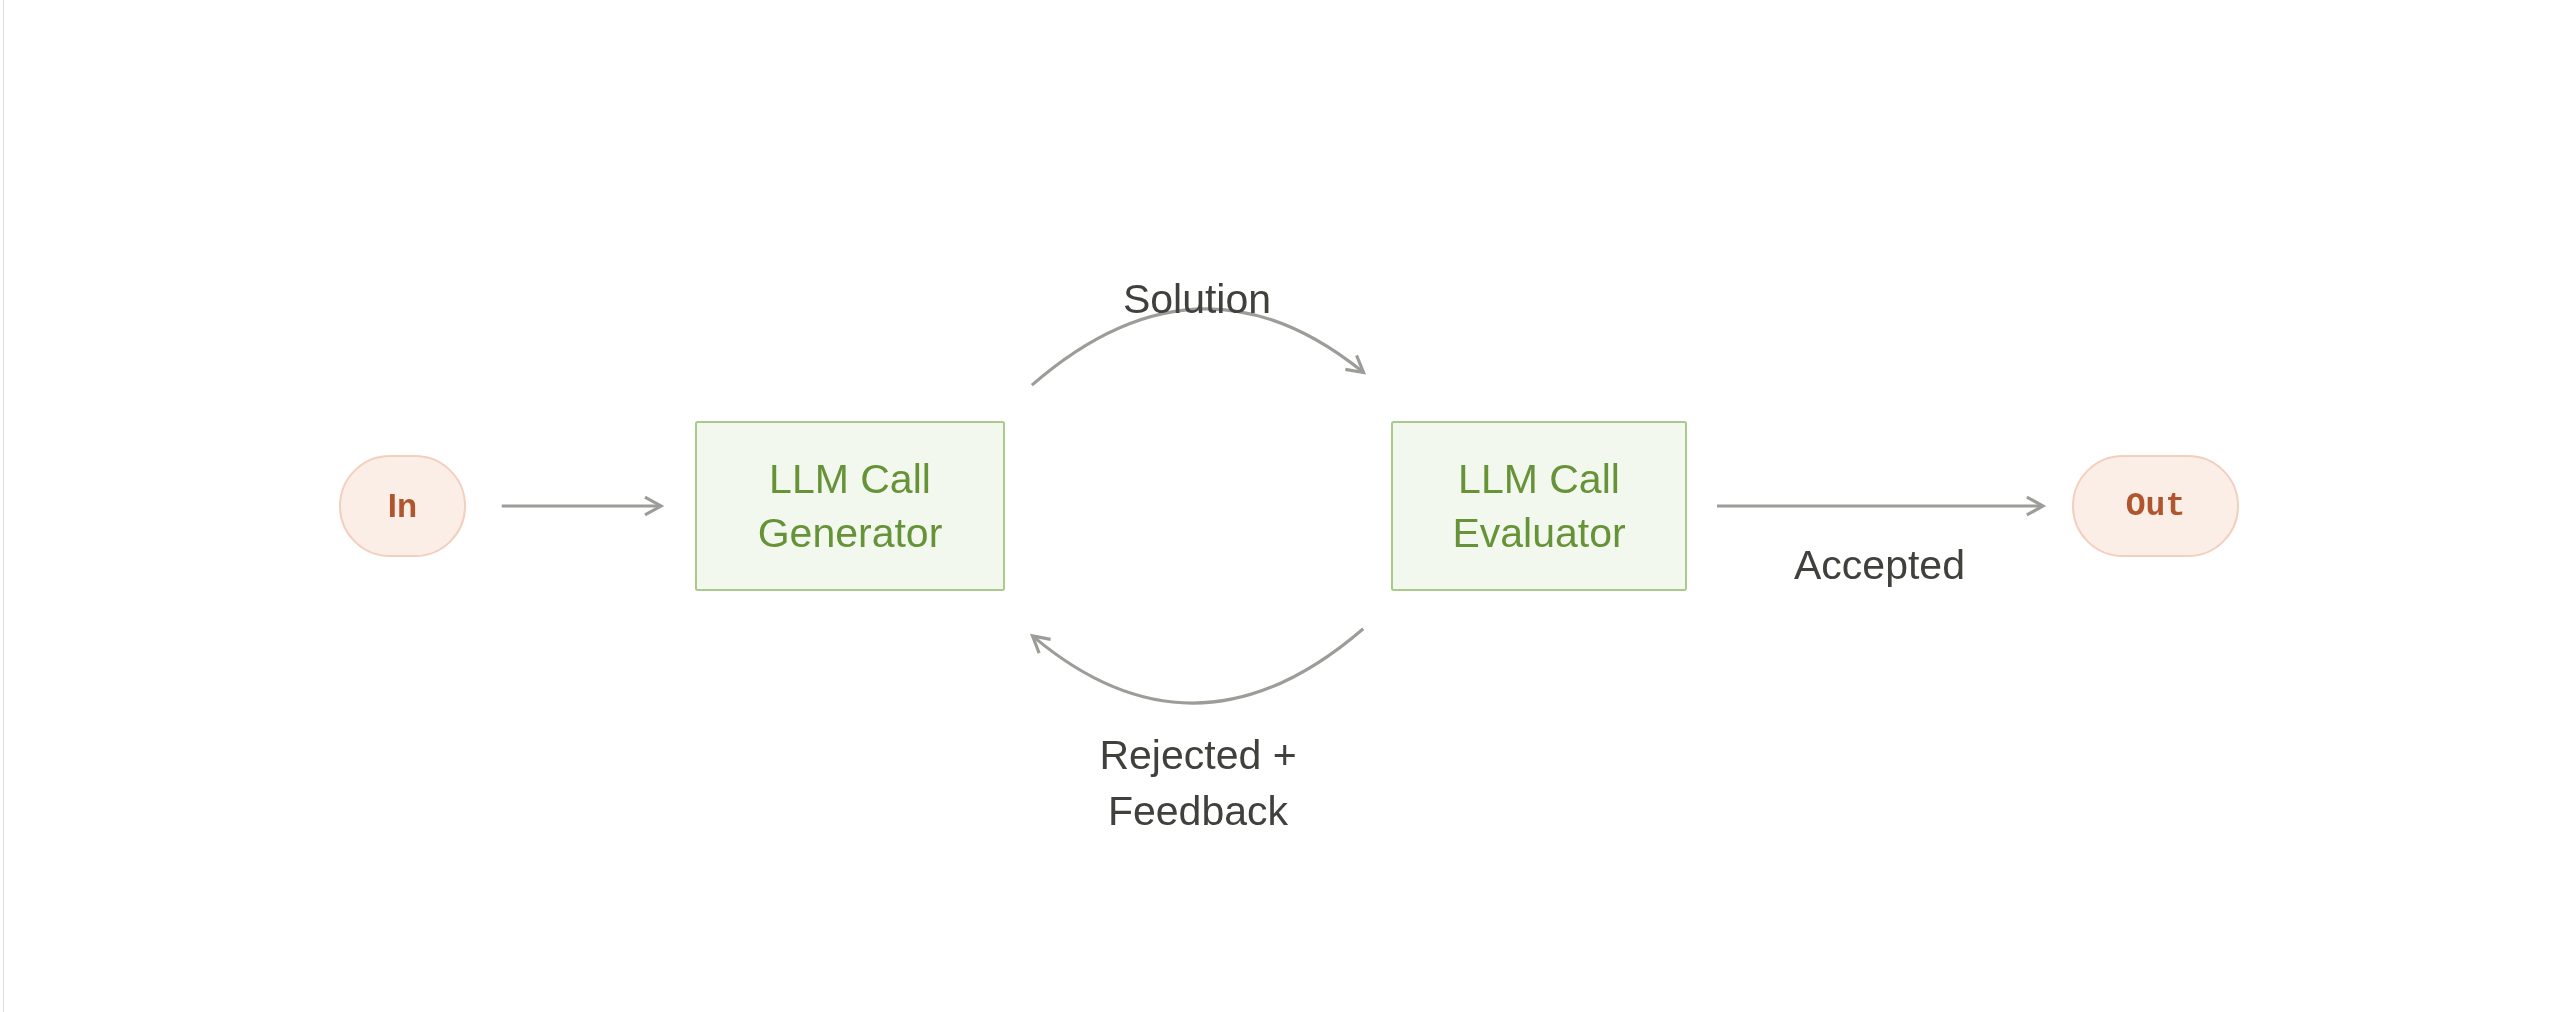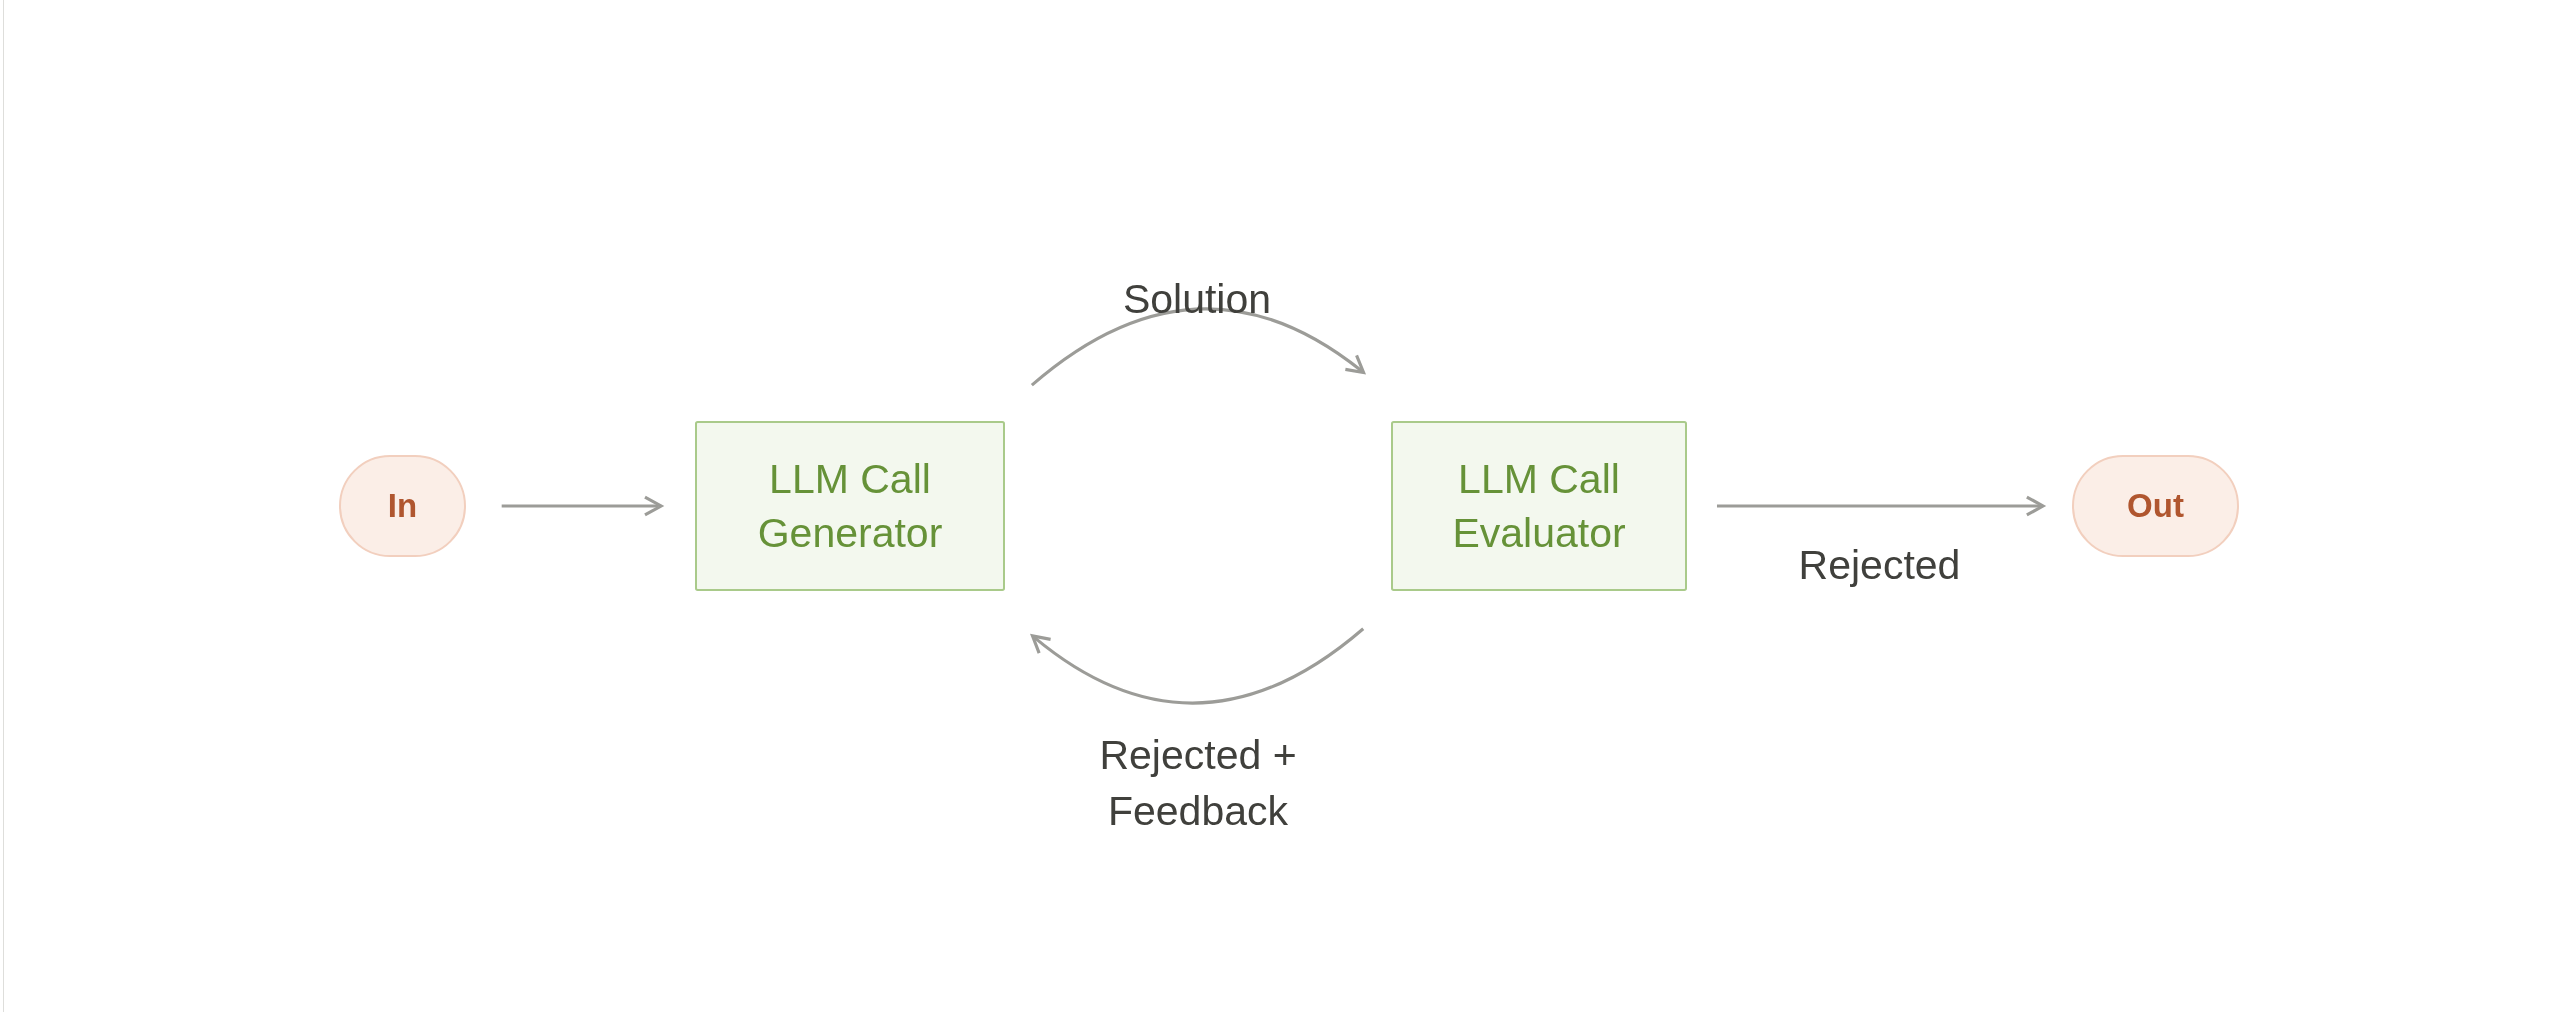--- a/index.html
+++ b/index.html
@@ -34,21 +34,21 @@
     text-align:center;box-sizing:border-box;
   }
   .pill{
     background:var(--pill-bg);
     border:2.7px solid var(--pill-border);
     border-radius:51px;
     color:var(--pill-text);
     font-weight:700;font-size:33px;
   }
   .pill.in{left:339px;top:455px;width:127px;height:102px;}
-  .pill.out{left:2072px;top:455px;width:167px;height:102px;}
+  .pill.out{left:2072px;top:455px;width:167px;height:102px;font-family:Liberation Mono, monospace;}
   .box{
     background:var(--box-bg);
     border:2.2px solid var(--box-border);
     border-radius:2.7px;
     color:var(--box-text);
     font-weight:400;font-size:41px;line-height:54px;
     white-space:pre-line;
   }
   .box.generator{left:695px;top:421px;width:310px;height:170px;}
   .box.evaluator{left:1391px;top:421px;width:296px;height:170px;}
@@ -97,16 +97,16 @@
 
   <div class="node pill out">
     <span>Out</span>
   </div>
 
   <div class="edge-label solution">Solution</div>
 
   <div class="edge-label rejected">Rejected +
 Feedback</div>
 
-  <div class="edge-label accepted">Rejected</div>
+  <div class="edge-label accepted">Accepted</div>
 
 </div>
 
 
 </body></html>

